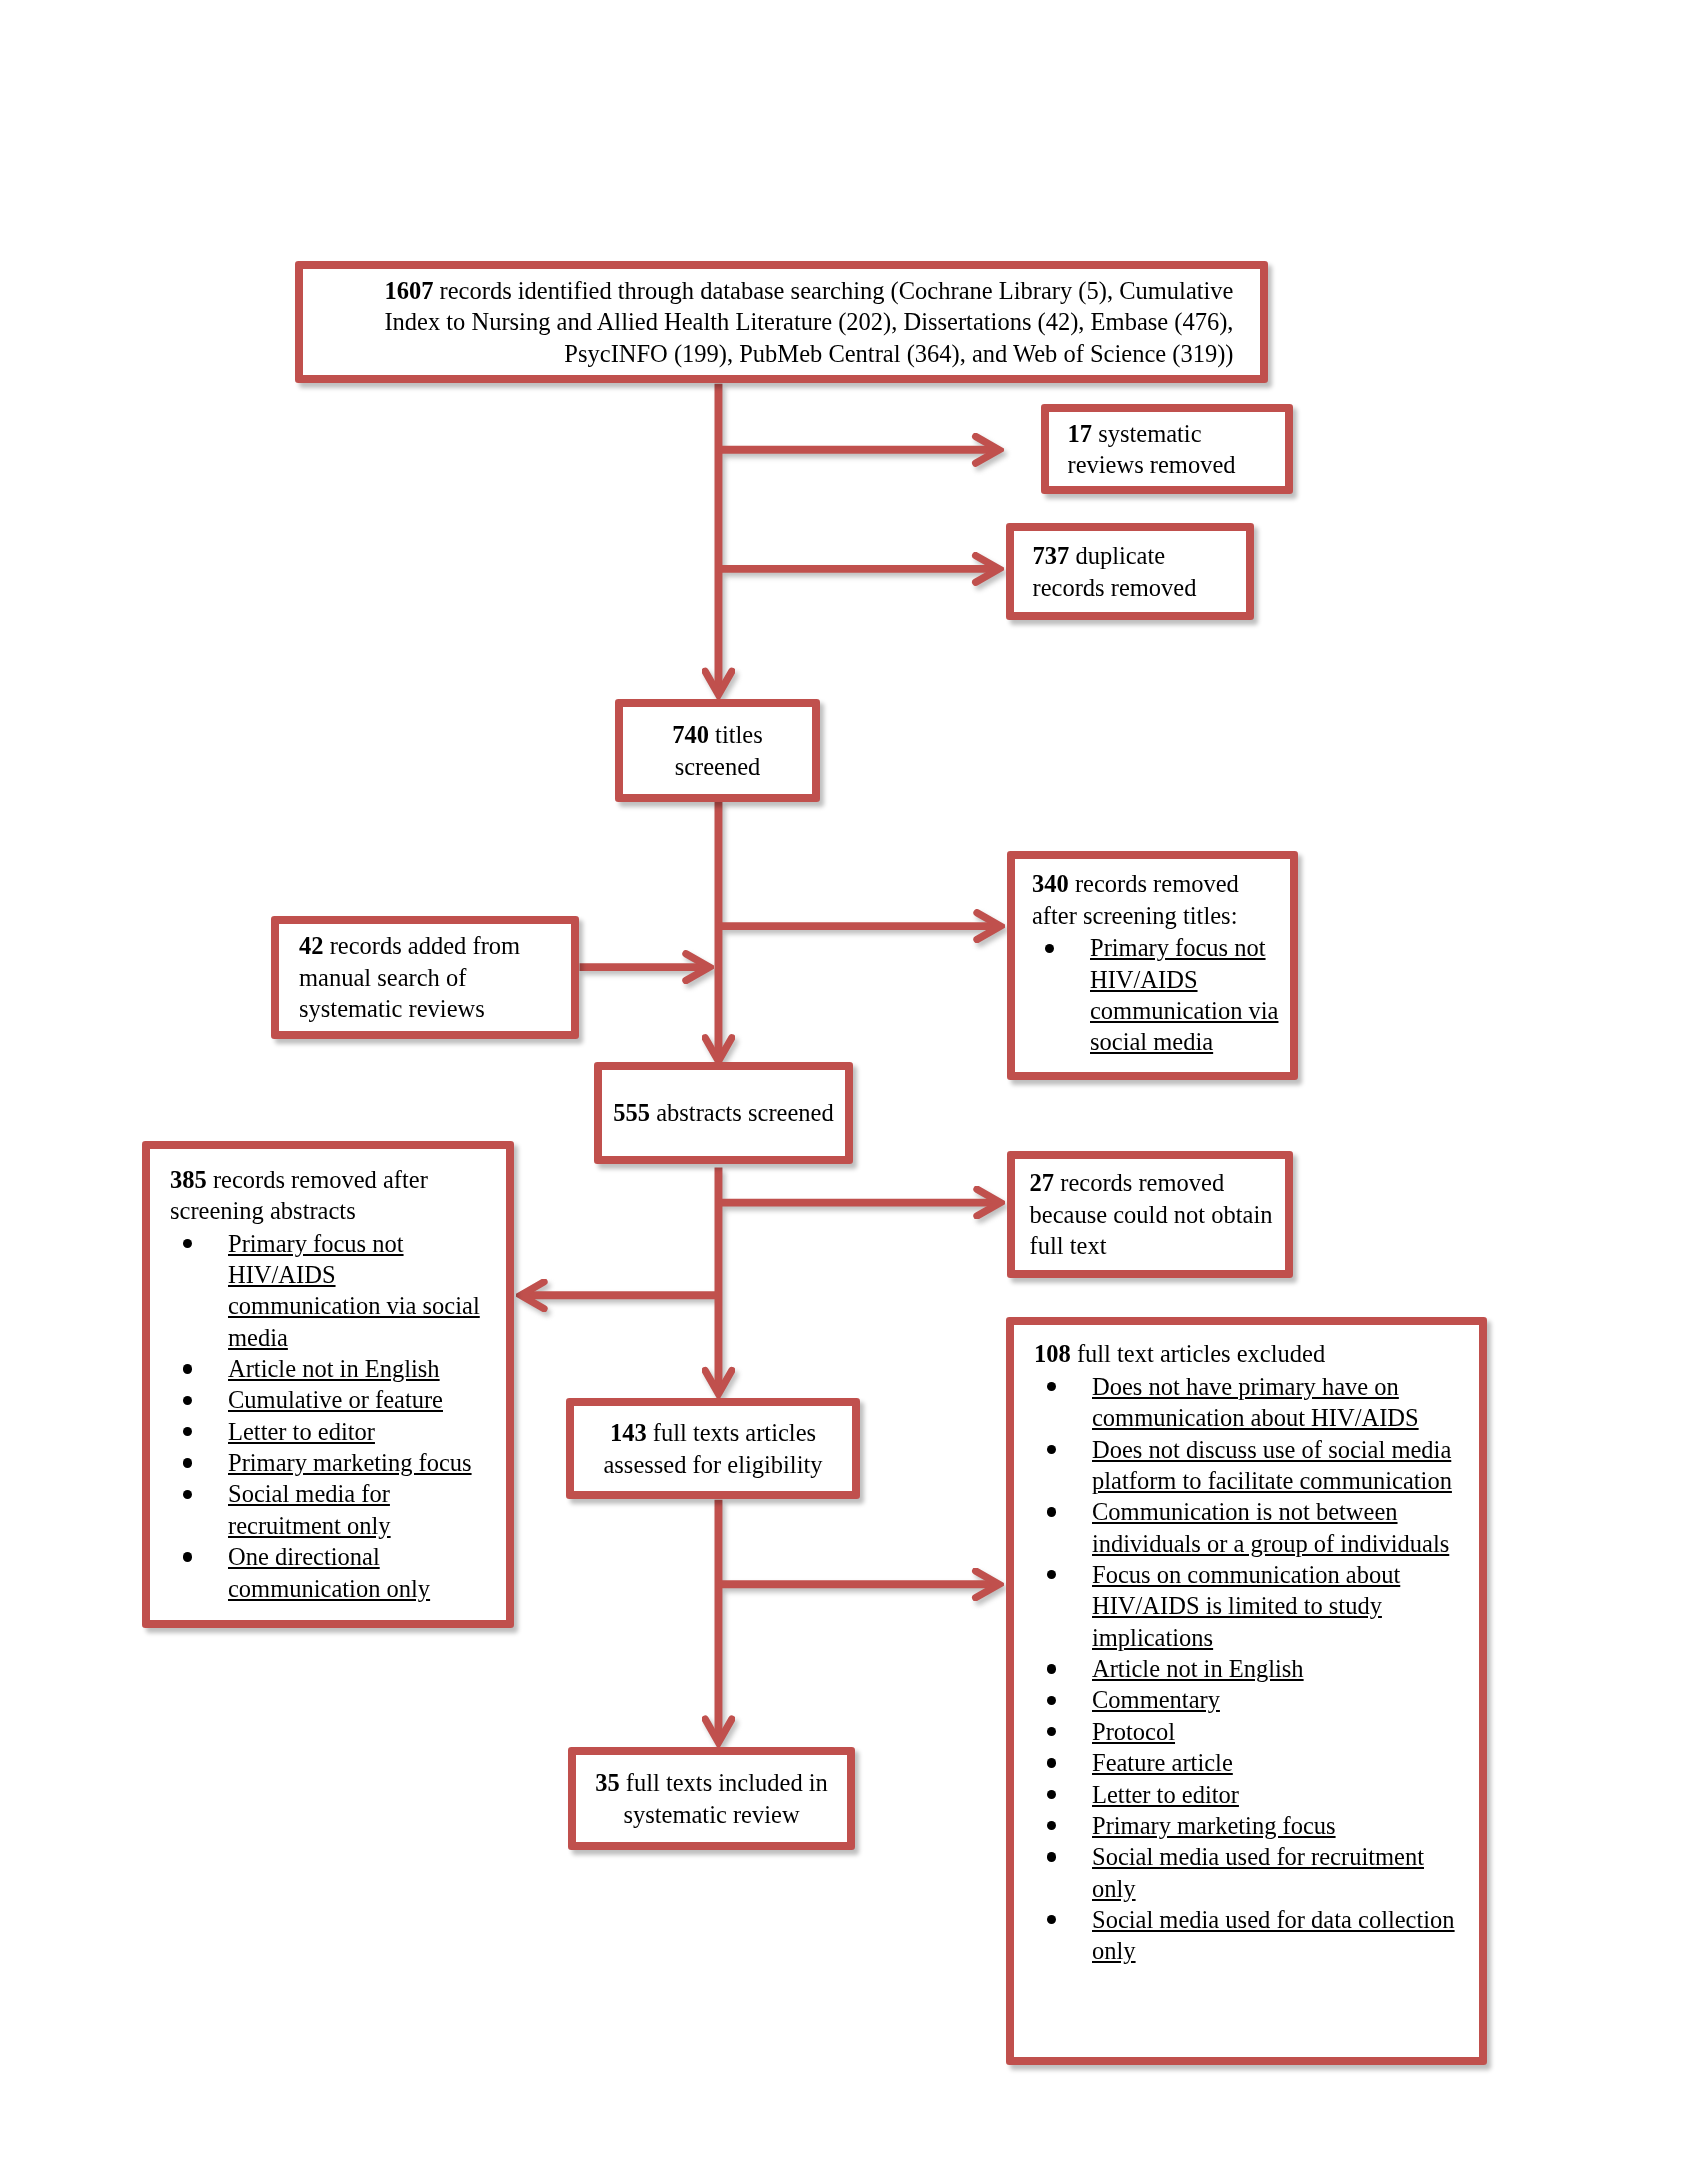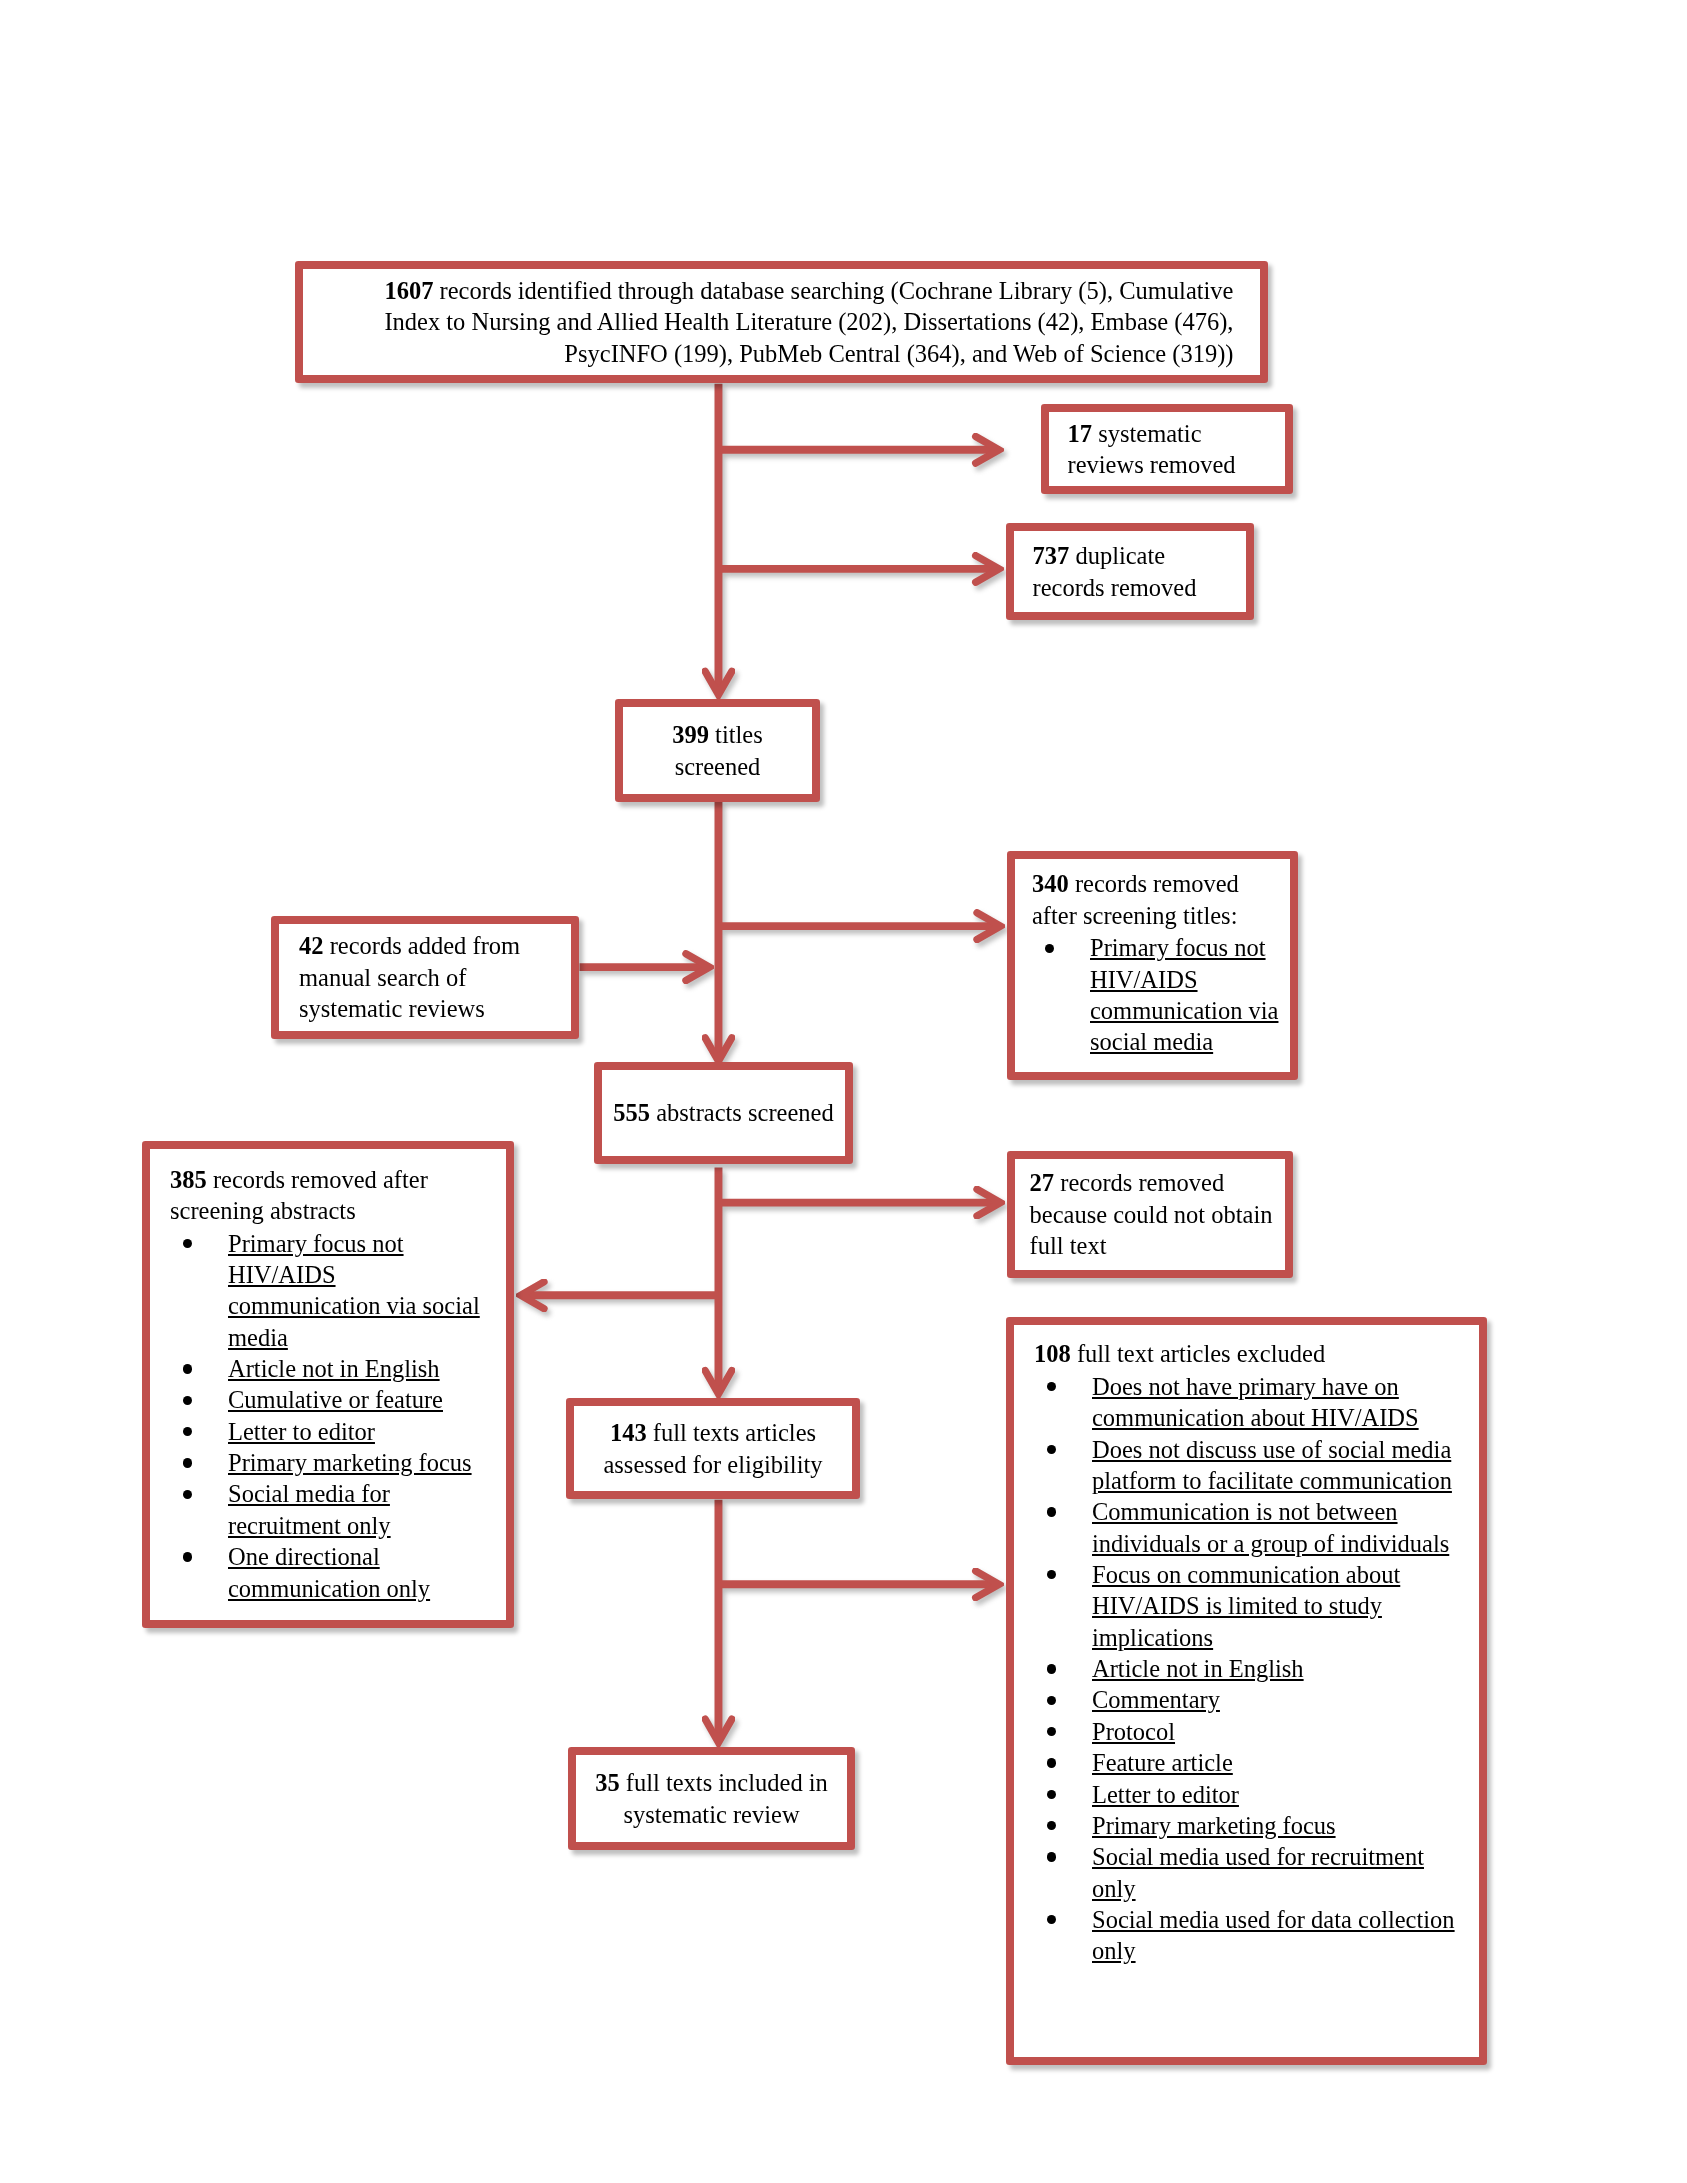--- a/index.html
+++ b/index.html
@@ -71,21 +71,21 @@
 
 <div class="box vcenter" id="b-sysrev">
   <p><b>17</b><span> systematic reviews removed</span></p>
 </div>
 
 <div class="box vcenter" id="b-dup">
   <p><b>737</b><span> duplicate records removed</span></p>
 </div>
 
 <div class="box center" id="b-titles">
-  <p><b>399</b><span> titles screened</span></p>
+  <p><b>740</b><span> titles screened</span></p>
 </div>
 
 <div class="box" id="b-titlerem">
   <p><b>340</b><span> records removed after screening titles:</span></p>
   <ul class="bl tight">
     <li>Primary focus not HIV/AIDS communication via social media</li>
   </ul>
 </div>
 
 <div class="box vcenter" id="b-manual">

